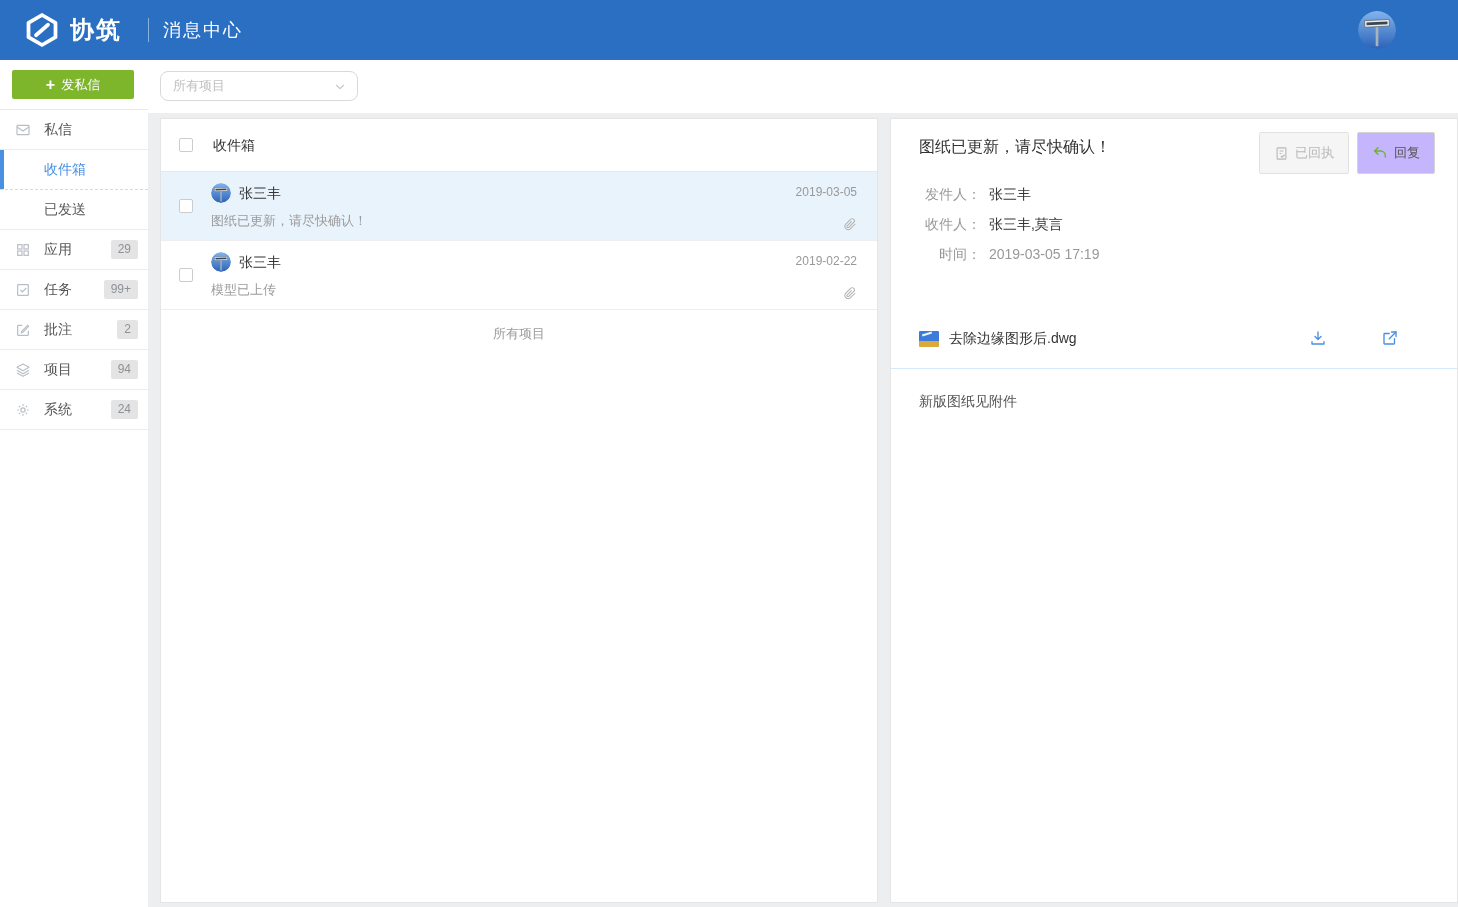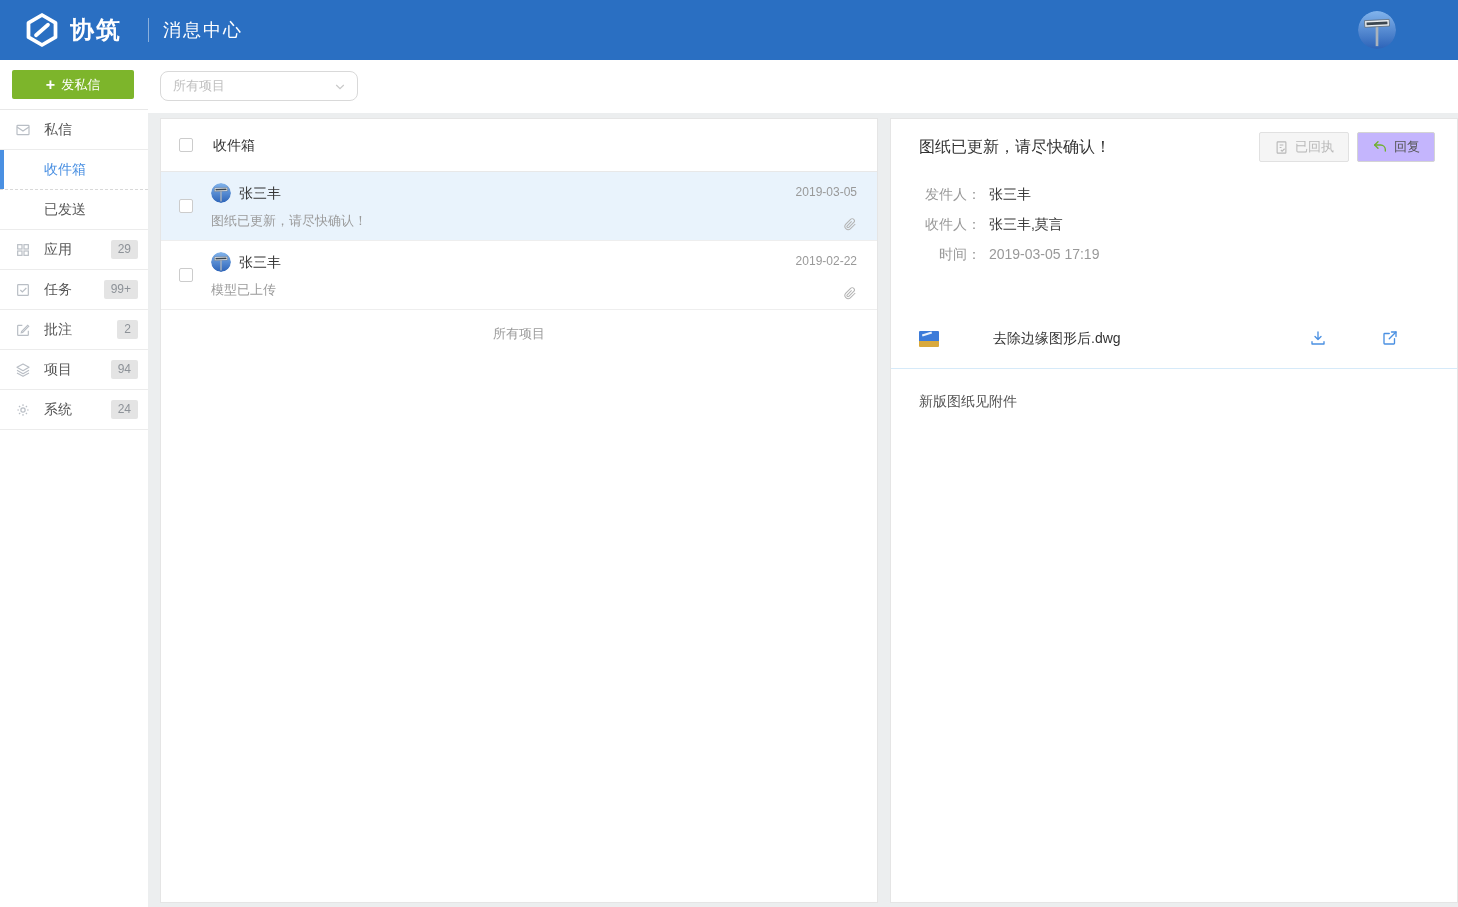--- a/index.html
+++ b/index.html
@@ -51,40 +51,40 @@
   .msg-avatar { position:absolute; left:50px; top:11px; width:20px; height:20px; border-radius:50%; overflow:hidden; }
   .msg-sender { position:absolute; left:78px; top:13px; font-size:14px; color:#333; }
   .msg-date { position:absolute; right:20px; top:13px; font-size:12px; color:#999; }
   .msg-subject { position:absolute; left:50px; top:40px; font-size:13px; color:#9b9b9b; }
   .msg-clip { position:absolute; right:20px; bottom:9px; color:#b3b3b3; }
   .list-end { text-align:center; margin-top:15px; color:#9b9b9b; font-size:13px; }
 
   
   .detail-title { position:absolute; left:28px; top:18px; font-size:16px; color:#333; max-width:560px; }
   .detail-actions { position:absolute; right:22px; top:13px; display:flex; gap:8px; }
-  .btn { height:30px; border-radius:2px; font-size:13px; display:flex; align-items:center; gap:6px; padding:0 14px; cursor:pointer; font-family:inherit; }
+  .btn { height:42px; border-radius:2px; font-size:13px; display:flex; align-items:center; gap:6px; padding:0 14px; cursor:pointer; font-family:inherit; }
   .btn-receipt { background:#f5f5f5; border:1px solid #e1e1e1; color:#b8b8b8; }
   .btn-reply { background:#c4b5fd; border:1px solid #d4d4d4; color:#555;align-items:center; }
 
   .meta-block { position:absolute; left:28px; top:60px; }
   .meta-row { height:30px; line-height:30px; font-size:14px; }
   .meta-label { display:inline-block; width:62px; text-align:right; color:#999; }
   .meta-value { color:#333; margin-left:4px; }
   .meta-value.muted { color:#999; }
 
   .attach-bar { position:absolute; left:0; right:0; top:159px; height:32px; background:#f5f6f8; line-height:32px; }
   .attach-bar .clip { position:absolute; left:28px; top:8px; color:#8f959c; }
   .attach-label { position:absolute; left:50px; font-size:13px; color:#666; }
   .attach-count { position:absolute; left:92px; font-size:13px; color:#4a90e2; }
   .attach-collapse { position:absolute; right:18px; top:9px; color:#4a90e2; cursor:pointer; }
 
   .attach-row { position:absolute; left:0; right:0; top:191px; height:59px; border-bottom:1px solid #d6eaf9; }
   .file-thumb { position:absolute; left:28px; top:21px; width:20px; height:16px; border-radius:1px; overflow:hidden; background:linear-gradient(#3c7bd9 0 62%, #d9a93c 62% 100%); }
   .file-thumb::after { content:""; position:absolute; left:3px; top:2px; width:10px; height:2px; background:#eaf2fb; transform:rotate(-18deg); }
-  .file-name { position:absolute; left:58px; top:20px; font-size:14px; color:#333;margin-left:44px; }
+  .file-name { position:absolute; left:58px; top:20px; font-size:14px; color:#333; }
   .attach-action { position:absolute; top:19px; color:#4a90e2; cursor:pointer; }
   .attach-download { right:130px; }
   .attach-open { right:58px; }
 
   .detail-body { position:absolute; left:28px; top:274px; font-size:14px; color:#555; }
 </style>
 </head>
 <body>
 
 <svg width="0" height="0" style="position:absolute">

